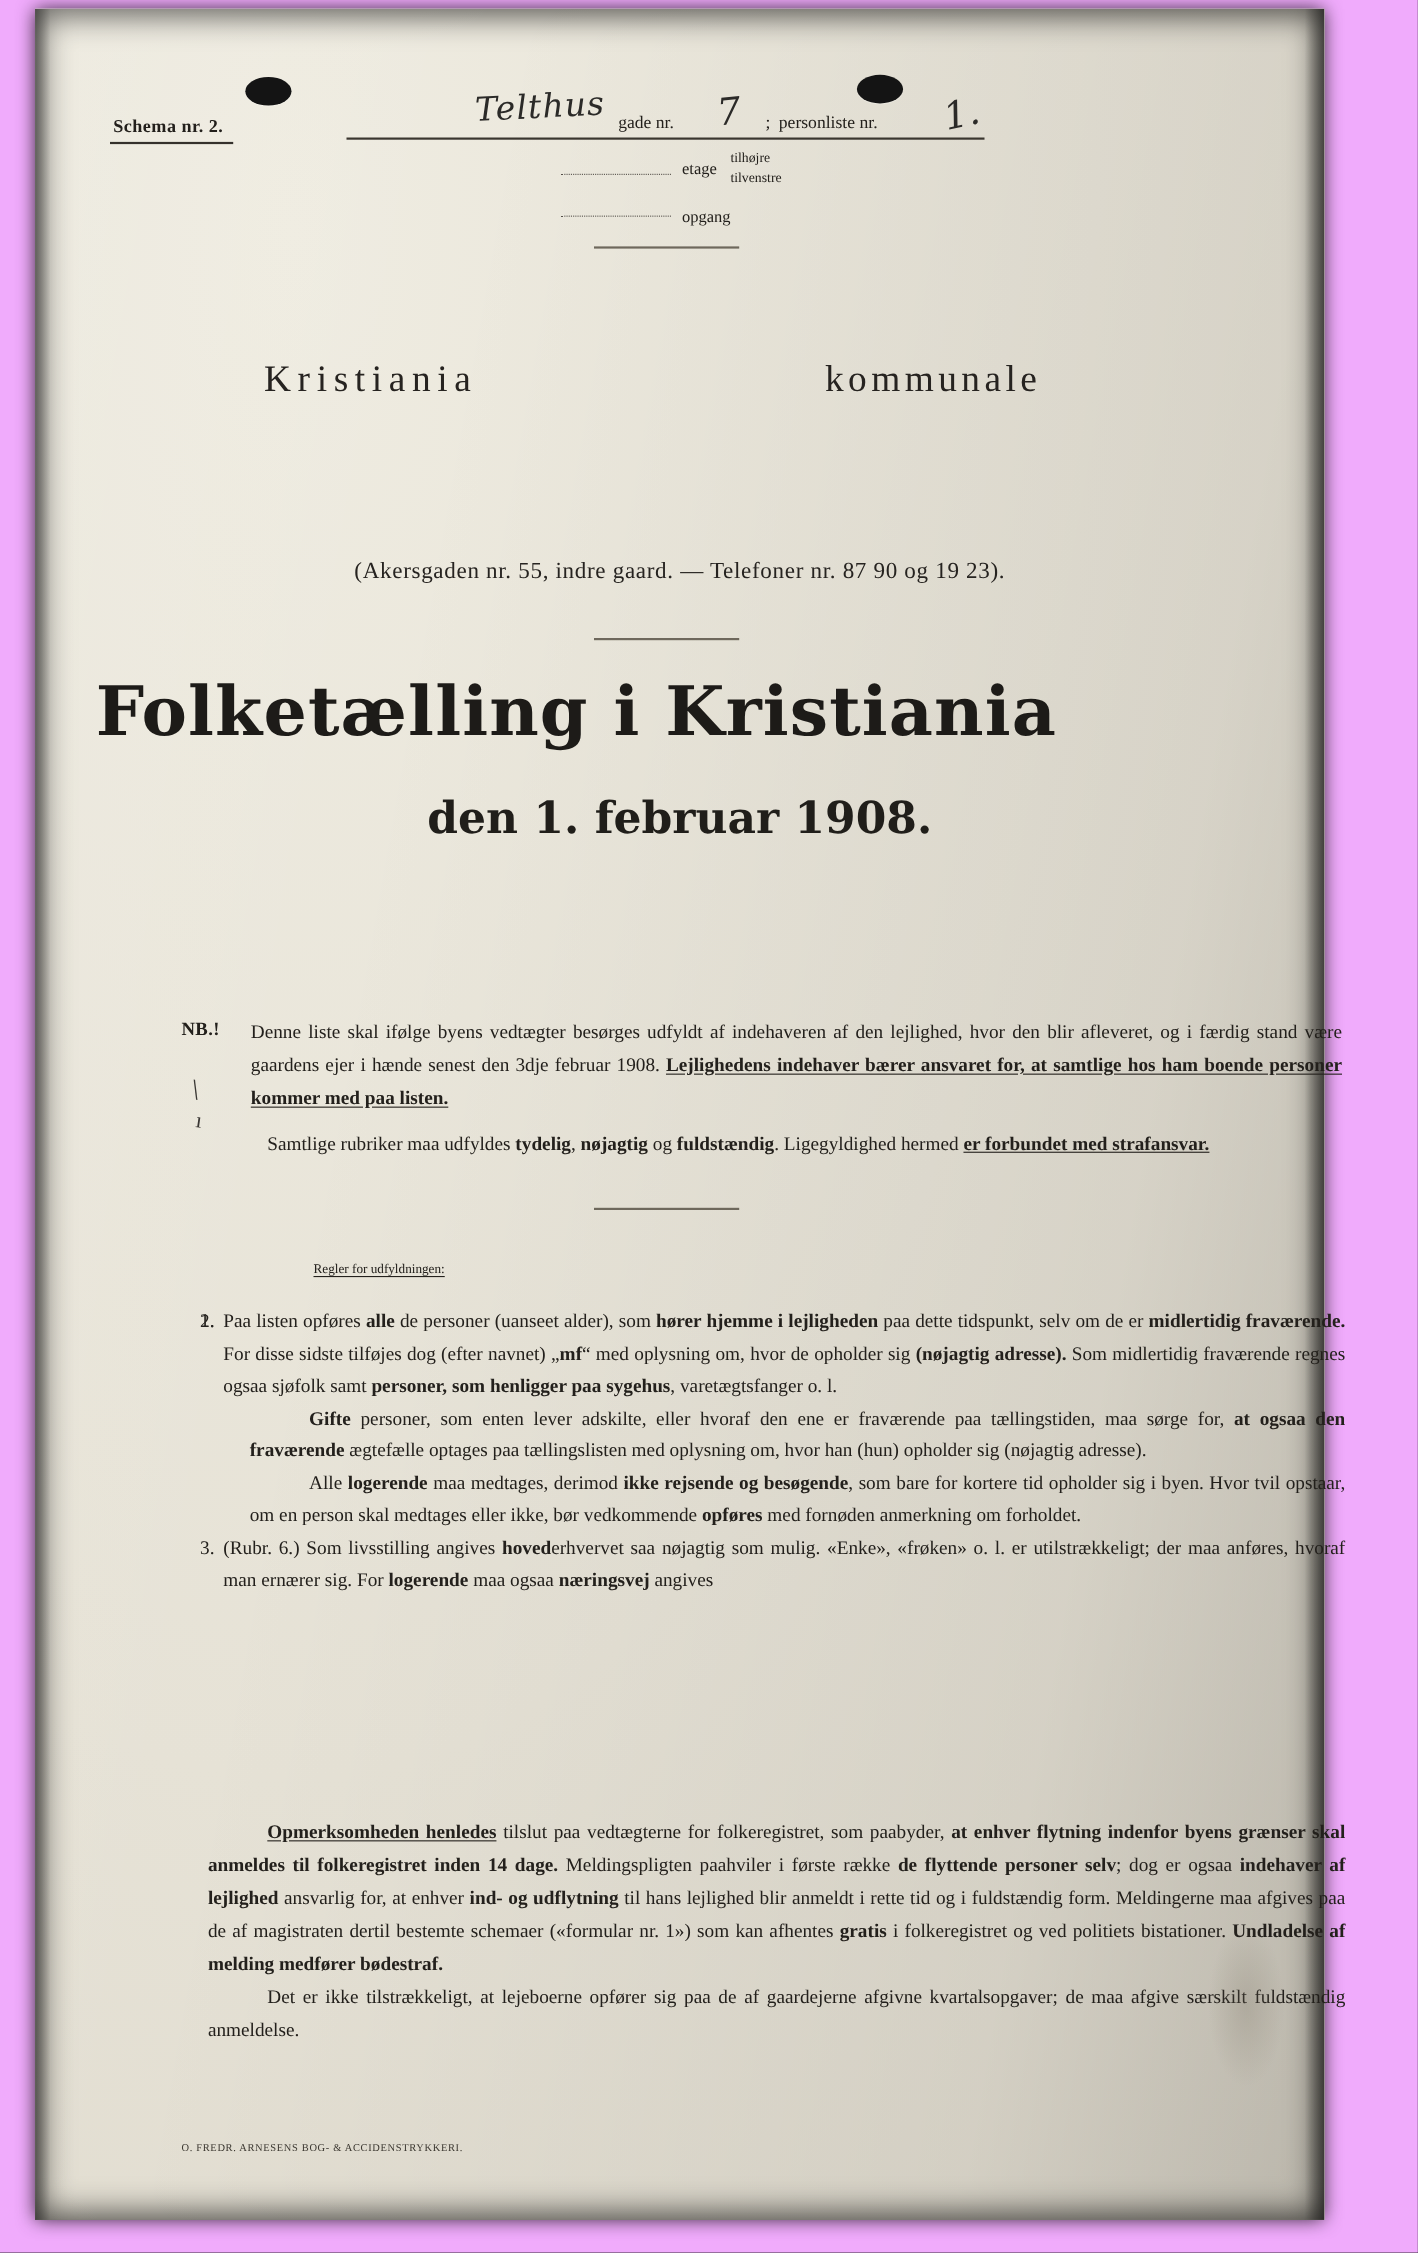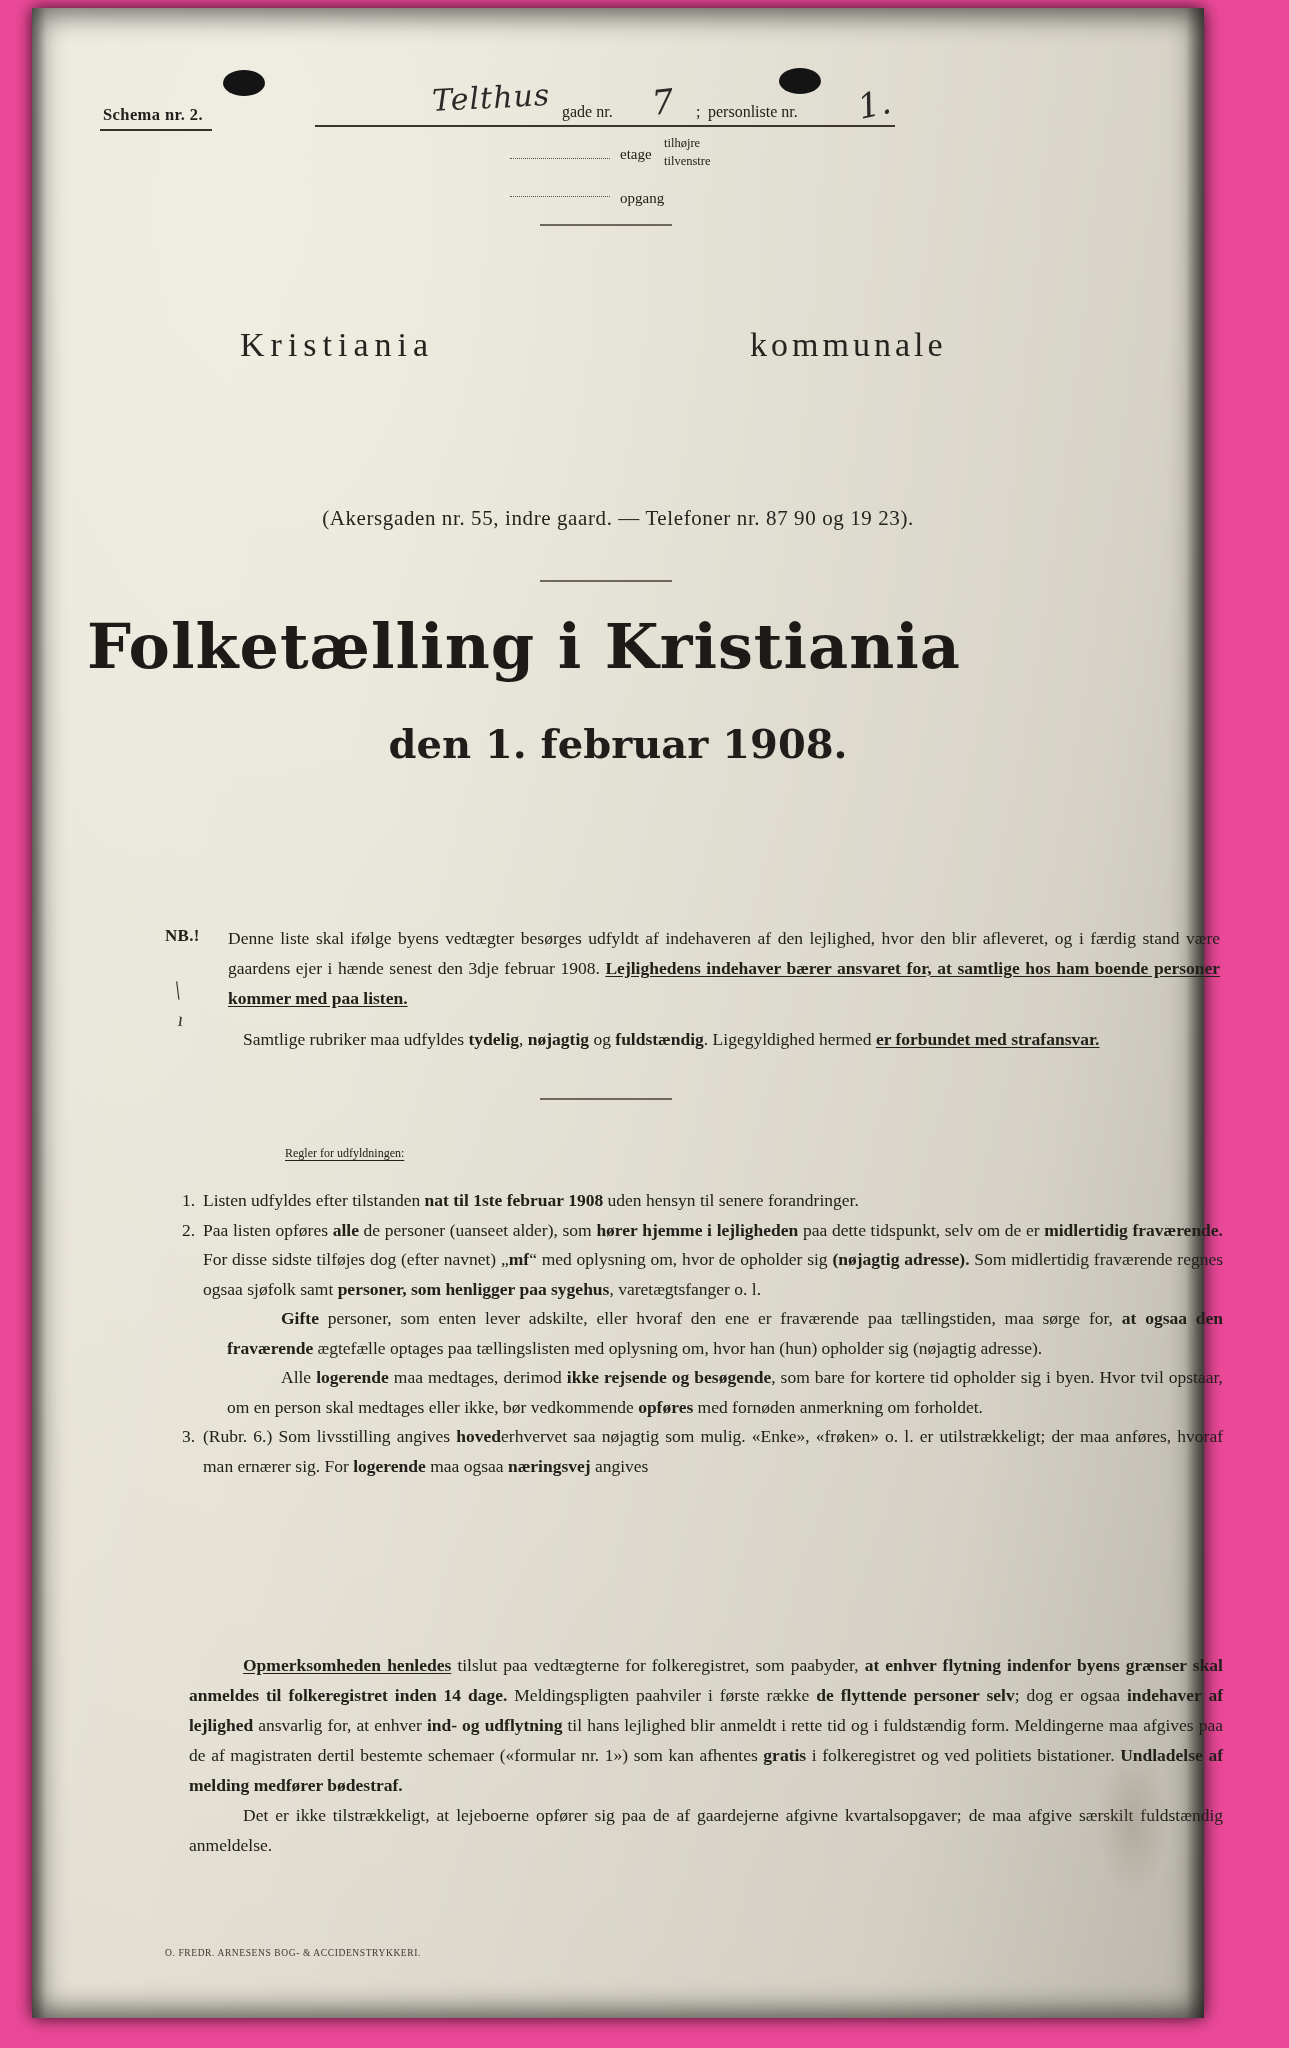--- a/index.html
+++ b/index.html
@@ -1,17 +1,17 @@
 <!DOCTYPE html>
 <html><head>
 <meta charset="utf-8">
 <style>
   html,body{margin:0;padding:0;background:#0a0a0a;}
   body{width:1289px;height:2048px;font-family:"Liberation Serif",serif;}
-  .page{position:relative;width:1289px;height:2048px;background:#ec4899;overflow:hidden;}
+  .page{position:relative;width:1289px;height:2048px;background:#f0abfc;overflow:hidden;}
   .sheet{
     position:absolute;left:32px;top:8px;width:1172px;height:2010px;
     background:#e7e3d8;
     background-image:
       radial-gradient(ellipse at 20% 10%, #efece1 0%, #e6e2d6 55%, #ddd8cb 100%);
     box-shadow:0 0 28px 6px rgba(0,0,0,.65) inset, 0 0 16px rgba(0,0,0,.8);
   }
   .sheet:before{
     content:"";position:absolute;inset:0;
     background:linear-gradient(100deg, rgba(255,255,255,.10) 0%, rgba(0,0,0,0) 28%, rgba(0,0,0,.06) 78%, rgba(0,0,0,.16) 100%);
@@ -191,21 +191,21 @@
           <span>Samtlige rubriker maa udfyldes </span><b>tydelig</b><span>, </span><b>nøjagtig</b><span> og </span><b>fuldstændig</b><span>. Ligegyldighed hermed </span><b><u class="ul">er forbundet med strafansvar.</u></b>
         </span>
       </div>
       <div class="pencil1">\</div>
       <div class="pencil2">ı</div>
 
       <div class="divider d3"></div>
 
       <div class="regler">Regler for udfyldningen:</div>
       <div class="list" id="rules-list">
-          <div class="li"><span class="n">1.</span><span>Listen udfyldes efter tilstanden <b>nat til 1ste februar 1908</b> uden hensyn til senere forandringer.</span></div>
+          <div class="li"><span class="n">1.</span></div>
           <div class="li"><span class="n">2.</span><span>Paa listen opføres <b>alle</b> de personer (uanseet alder), som <b>hører hjemme i lejligheden</b> paa dette tidspunkt, selv om de er <b>midlertidig fraværende.</b> For disse sidste tilføjes dog (efter navnet) „<b>mf</b>“ med oplysning om, hvor de opholder sig <b>(nøjagtig adresse).</b> Som midlertidig fraværende regnes ogsaa sjøfolk samt <b>personer, som henligger paa sygehus</b>, varetægtsfanger o. l.</span><span class="ind"><b>Gifte</b> personer, som enten lever adskilte, eller hvoraf den ene er fraværende paa tællingstiden, maa sørge for, <b>at ogsaa den fraværende</b> ægtefælle optages paa tællingslisten med oplysning om, hvor han (hun) opholder sig (nøjagtig adresse).</span><span class="ind">Alle <b>logerende</b> maa medtages, derimod <b>ikke rejsende og besøgende</b>, som bare for kortere tid opholder sig i byen. Hvor tvil opstaar, om en person skal medtages eller ikke, bør vedkommende <b>opføres</b> med fornøden anmerkning om forholdet.</span></div>
           <div class="li"><span class="n">3.</span><span>(Rubr. 6.) Som livsstilling angives <b>hoved</b>erhvervet saa nøjagtig som mulig. «Enke», «frøken» o. l. er utilstrækkeligt; der maa anføres, hvoraf man ernærer sig. For <b>logerende</b> maa ogsaa <b>næringsvej</b> angives</span></div>
         </div>
 
       <div class="sect-last">
         <div class="ind" id="notice-p"><u class="ul"><b>Opmerksomheden henledes</b></u> tilslut paa vedtægterne for folkeregistret, som paabyder, <b>at enhver flytning indenfor byens grænser skal anmeldes til folkeregistret inden 14 dage.</b> Meldingspligten paahviler i første række <b>de flyttende personer selv</b>; dog er ogsaa <b>indehaver af lejlighed</b> ansvarlig for, at enhver <b>ind- og udflytning</b> til hans lejlighed blir anmeldt i rette tid og i fuldstændig form. Meldingerne maa afgives paa de af magistraten dertil bestemte schemaer («formular nr. 1») som kan afhentes <b>gratis</b> i folkeregistret og ved politiets bistationer. <b>Undladelse af melding medfører bødestraf.</b></div>
         <div class="ind" id="notice-last">Det er ikke tilstrækkeligt, at lejeboerne opfører sig paa de af gaardejerne afgivne kvartalsopgaver; de maa afgive særskilt fuldstændig anmeldelse.</div>
       </div>
 
       <div class="printer">O. FREDR. ARNESENS BOG- &amp; ACCIDENSTRYKKERI.</div>

